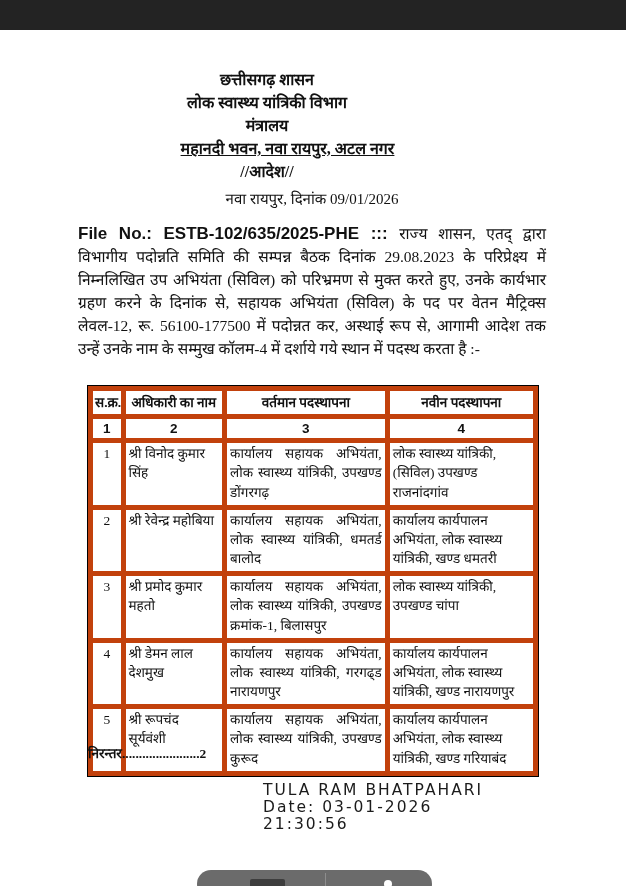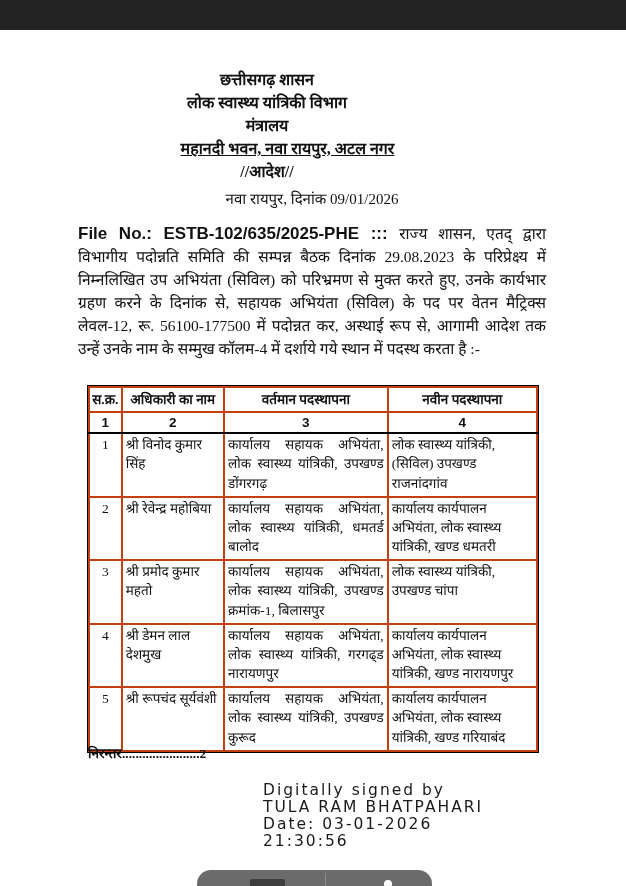--- a/index.html
+++ b/index.html
@@ -32,21 +32,21 @@
     text-align: justify;
   }
   .main-para .fileno { font-weight: bold; font-family: "Liberation Sans", "DejaVu Sans", sans-serif; font-size: 17px; }
   table.order-table {
     position: absolute; top: 386px; left: 88px;
     width: 450px;
     border-collapse: collapse;
     table-layout: fixed;
   }
   table.order-table td, table.order-table th {
-    border: 2px solid #c2410c;
+    border: 5px solid #c2410c;
     font-size: 13.5px; line-height: 1.42;
     vertical-align: top;
     padding: 1px 3px 3px 3px;
     font-weight: normal;
   }
   table.order-table { border: 2px solid #000; outline: 1px solid #000; }
   table.order-table th { font-weight: bold; text-align: center; padding: 2px 2px; }
   .col-sno  { width: 32px; }
   .col-name { width: 100px; }
   .col-cur  { width: 160px; }
@@ -153,21 +153,20 @@
     <td>श्री रूपचंद सूर्यवंशी</td>
     <td class="cur">कार्यालय सहायक अभियंता, लोक स्वास्थ्य यांत्रिकी, उपखण्ड कुरूद</td>
     <td>कार्यालय कार्यपालन अभियंता, लोक स्वास्थ्य यांत्रिकी, खण्ड गरियाबंद</td>
   </tr>
 </tbody>
   </table>
 
 <div class="continuation">निरन्तर.......................2</div>
 
 <div class="signature">
-  <div>Digitally signed by</div>
   <div>TULA RAM BHATPAHARI</div>
   <div>Date: 03-01-2026</div>
   <div>21:30:56</div>
 </div>
 
 <div class="floating-toolbar">
   <div class="toolbar-half"></div>
   <div class="toolbar-half"></div>
   <div class="toolbar-divider"></div>
   <div class="keyboard-icon"></div>

